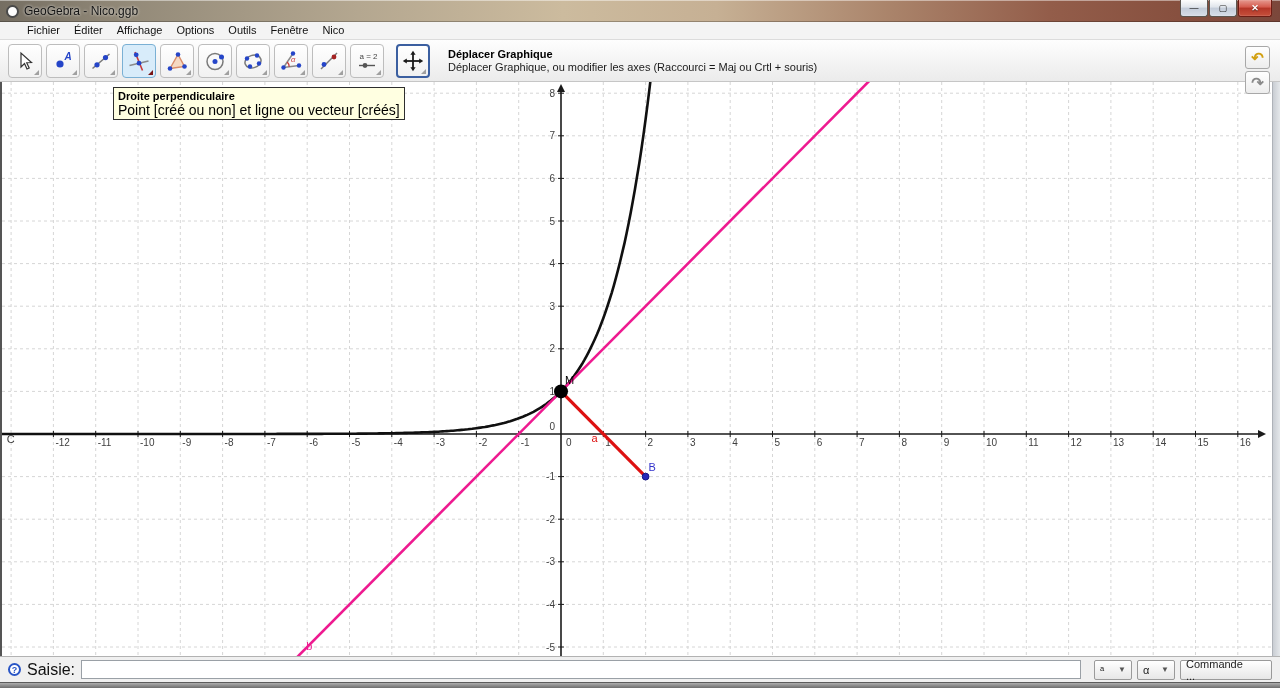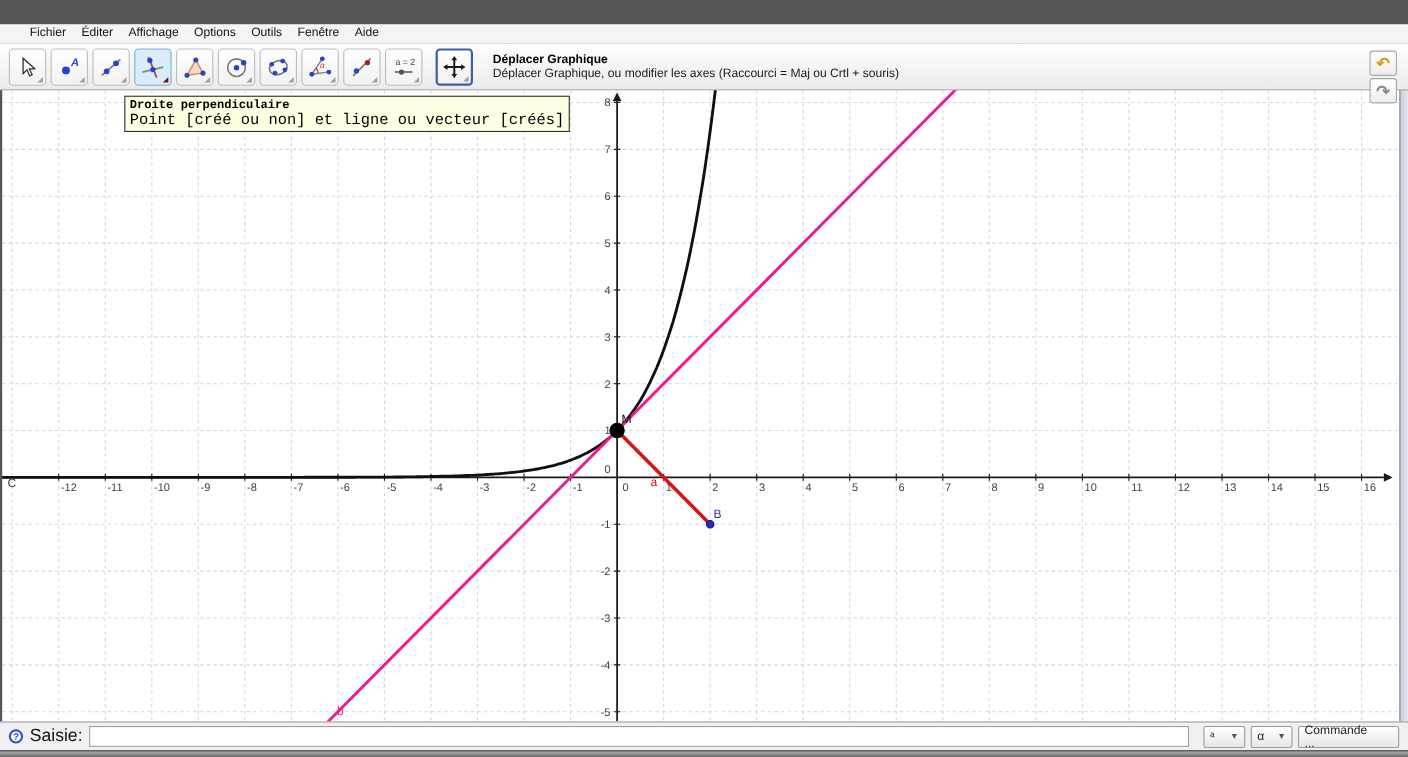--- a/index.html
+++ b/index.html
@@ -53,21 +53,21 @@
   .hist-btn.undo { color:#d2a011; }
   .hist-btn.redo { color:#8a8a8a; }
 
   
   .graph { position:absolute; left:2px; top:82px; width:1270px; height:574px; background:#fff; }
   .right-strip { position:absolute; left:1272px; top:82px; width:8px; height:574px;
     background:linear-gradient(90deg,#c9cdd3,#e4e7ea); border-left:1px solid #aeb2b8; }
 
   
   .tooltip { position:absolute; left:113px; top:87px; z-index:40;
-    background:#ffffe1; border:1px solid #2e2e2e; padding:1px 4px 2px 4px;font-family:Liberation Mono, monospace; }
+    background:#ffffe1; border:1px solid #2e2e2e; padding:1px 4px 2px 4px; }
   .tt-title { font-size:11px; font-weight:bold; color:#000; line-height:14px; }
   .tt-body { font-size:14px; color:#000; line-height:14px; }
 
   
   .inputbar { position:absolute; left:0; top:656px; width:1280px; height:26px;
     background:#f0f0f0; border-top:1px solid #b2b2b2; display:flex; align-items:center;
     padding:0 8px; }
   .help-icon { width:13px; height:13px; border-radius:50%; border:2px solid #2a56c6;
     color:#2a56c6; font-size:9px; font-weight:bold; display:flex; align-items:center;
     justify-content:center; margin-right:6px; flex:0 0 auto; background:#fff; }
@@ -81,29 +81,38 @@
   .dd-caret { font-size:8px; color:#555; margin-left:8px; }
 
   .bottomedge { position:absolute; left:0; top:682px; width:1280px; height:6px;
     background:linear-gradient(#adadad,#6e6e6e); border-top:1px solid #5c5c5c; }
 </style>
 </head>
 <body>
 
 <div class="window">
 
+  <div class="titlebar">
+    <span class="app-icon"></span>
+    <span class="title-text">GeoGebra - Nico.ggb</span>
+    <div class="win-controls" id="win-controls">
+        <div class="win-btn">—</div>
+        <div class="win-btn">▢</div>
+        <div class="win-btn close">✕</div>
+      </div>
+  </div>
 
   <div class="menubar" id="menubar">
       <span class="menu-item">Fichier</span>
       <span class="menu-item">Éditer</span>
       <span class="menu-item">Affichage</span>
       <span class="menu-item">Options</span>
       <span class="menu-item">Outils</span>
       <span class="menu-item">Fenêtre</span>
-      <span class="menu-item">Aide</span>
+      <span class="menu-item">Nico</span>
     </div>
 
   <div class="toolbar">
     <div id="toolbuttons" style="display:flex">
         <div class="tool-btn">
           <svg width="22" height="22" viewBox="0 0 22 22">
             <path d="M7 3 L7 17 L10.5 13.5 L13 19 L15.2 18 L12.7 12.7 L17.5 12.5 Z" fill="#fff" stroke="#333" stroke-width="1.2"></path>
           </svg>
         </div>
         <div class="tool-btn">

